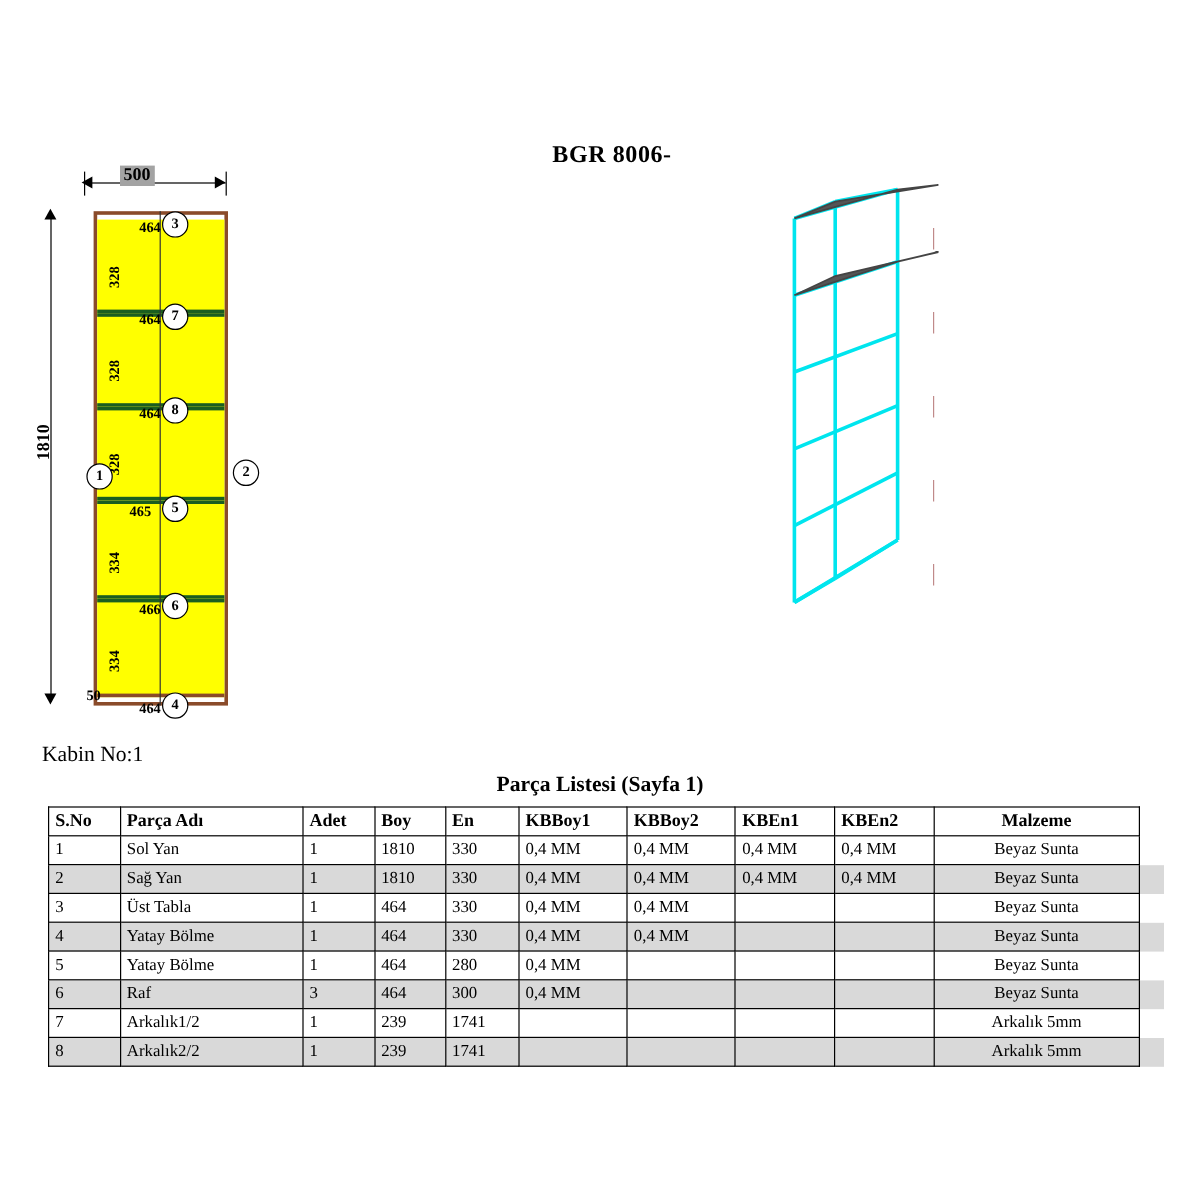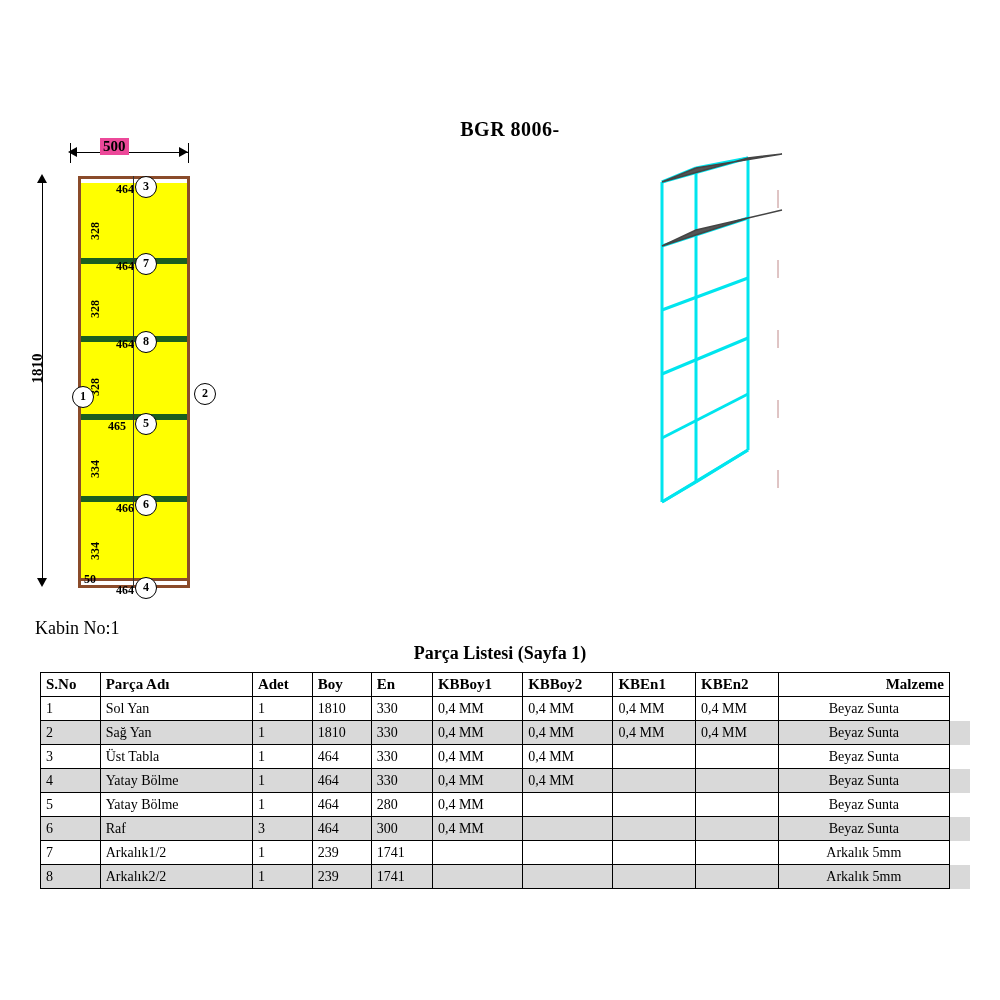--- a/index.html
+++ b/index.html
@@ -54,21 +54,21 @@
     background: #000;
   }
   .dim-h-tick-l { left: 70px; }
   .dim-h-tick-r { left: 188px; }
   #dim-width-label {
     position: absolute;
     left: 100px;
     top: 138px;
     font-size: 15px;
     font-weight: bold;
-    background: #ec4899;
+    background: #a3a3a3;
     padding: 0 3px;
   }
 
   
   .dim-v-line {
     position: absolute;
     left: 42px;
     top: 180px;
     width: 1px;
     height: 405px;
@@ -200,21 +200,21 @@
     white-space: nowrap;
   }
   #parts-table th {
     font-weight: bold;
     font-size: 15px;
   }
   #parts-table tbody tr:nth-child(even) {
     background: #d9d9d9;
   }
   #parts-table .c-malzeme { text-align: center; }
-  #parts-table th.c-malzeme { text-align: right; }
+  #parts-table th.c-malzeme { text-align: center; }
   .col-sno     { width: 55px; }
   .col-parca   { width: 165px; }
   .col-adet    { width: 55px; }
   .col-boy     { width: 55px; }
   .col-en      { width: 58px; }
   .col-kbboy1  { width: 88px; }
   .col-kbboy2  { width: 88px; }
   .col-kben1   { width: 80px; }
   .col-kben2   { width: 80px; }
   .col-malzeme { width: 190px; }
@@ -257,21 +257,21 @@
   <div class="panel-dim" style="left:88px; top:396px;">328</div>
   <div class="panel-dim" style="left:88px; top:478px;">334</div>
   <div class="panel-dim" style="left:88px; top:560px;">334</div>
 
   <div class="shelf-dim" style="left:116px; top:182px;">464</div>
   <div class="shelf-dim" style="left:116px; top:259px;">464</div>
   <div class="shelf-dim" style="left:116px; top:337px;">464</div>
   <div class="shelf-dim" style="left:108px; top:419px;">465</div>
   <div class="shelf-dim" style="left:116px; top:501px;">466</div>
   <div class="shelf-dim" style="left:116px; top:583px;">464</div>
-  <div class="shelf-dim" style="left:84px; top:572px;">50</div>
+  <div class="shelf-dim" style="left:72px; top:572px;">50</div>
 
   <div class="balloon" style="left:135px; top:176px;">3</div>
   <div class="balloon" style="left:135px; top:253px;">7</div>
   <div class="balloon" style="left:135px; top:331px;">8</div>
   <div class="balloon" style="left:135px; top:413px;">5</div>
   <div class="balloon" style="left:135px; top:494px;">6</div>
   <div class="balloon" style="left:72px;  top:386px;">1</div>
   <div class="balloon" style="left:194px; top:383px;">2</div>
   <div class="balloon" style="left:135px; top:577px;">4</div>
 

